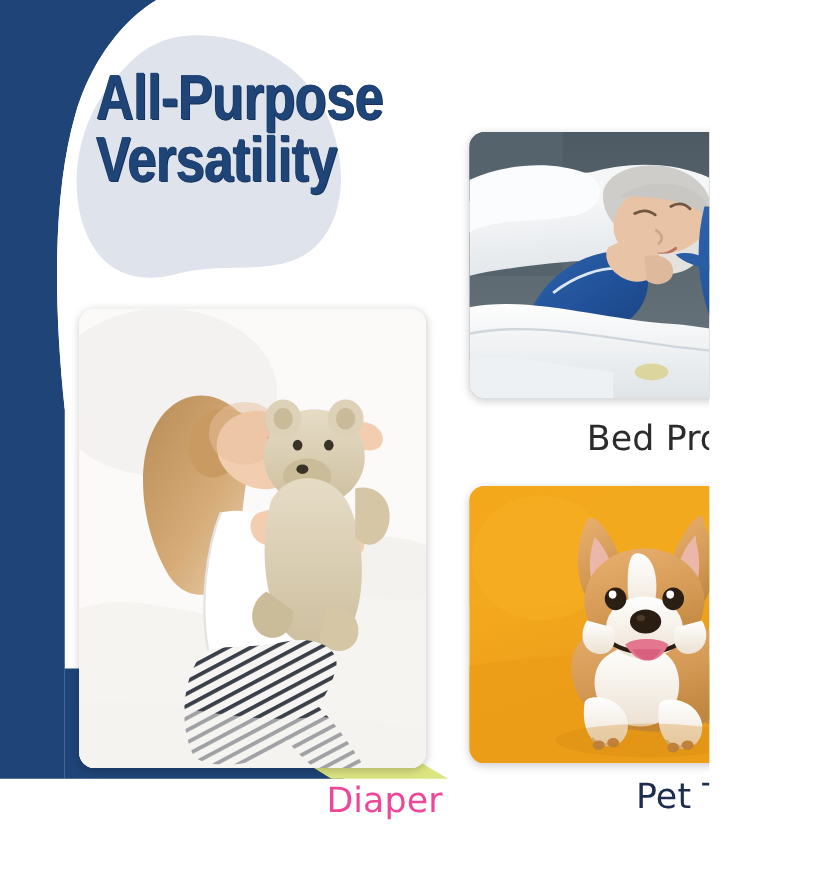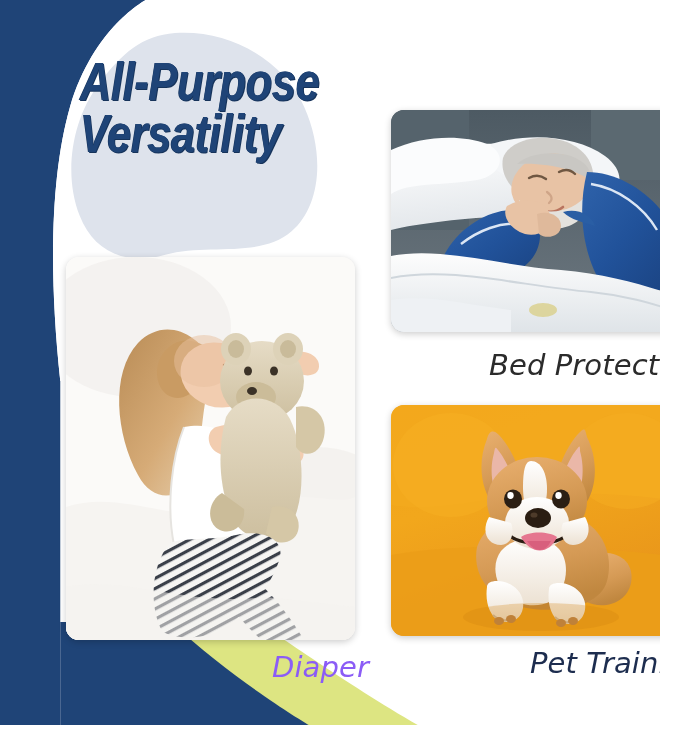--- a/index.html
+++ b/index.html
@@ -4,24 +4,23 @@
 <style>
   html,body{margin:0;padding:0;}
   body{
     width:679px;height:746px;
     background:#ffffff;
     font-family:"Liberation Sans", sans-serif;
     overflow:hidden;
   }
   #stage{
     position:relative;
-    width:660px;height:746px;
+    width:591px;height:746px;
     background:#ffffff;
     overflow:hidden;
-    font-style:italic;
   }
 
   
   .bg-layer{position:absolute;inset:0;pointer-events:none;}
 
   
   .heading{
     position:absolute;
     left:80px; top:56px;
     width:300px;
@@ -67,21 +66,21 @@
   }
   .label-bed{
     left:489px; top:348px;
     font-size:29px;
     color:#2b2b2b;
     letter-spacing:0.1px;
   }
   .label-diaper{
     left:272px; top:650px;
     font-size:29px;
-    color:#8b5cf6;
+    color:#ec4899;
     letter-spacing:0.1px;
   }
   .label-pet{
     left:530px; top:646px;
     font-size:29px;
     color:#1d2d4f;
     letter-spacing:0.1px;
   }
 </style>
 </head>

